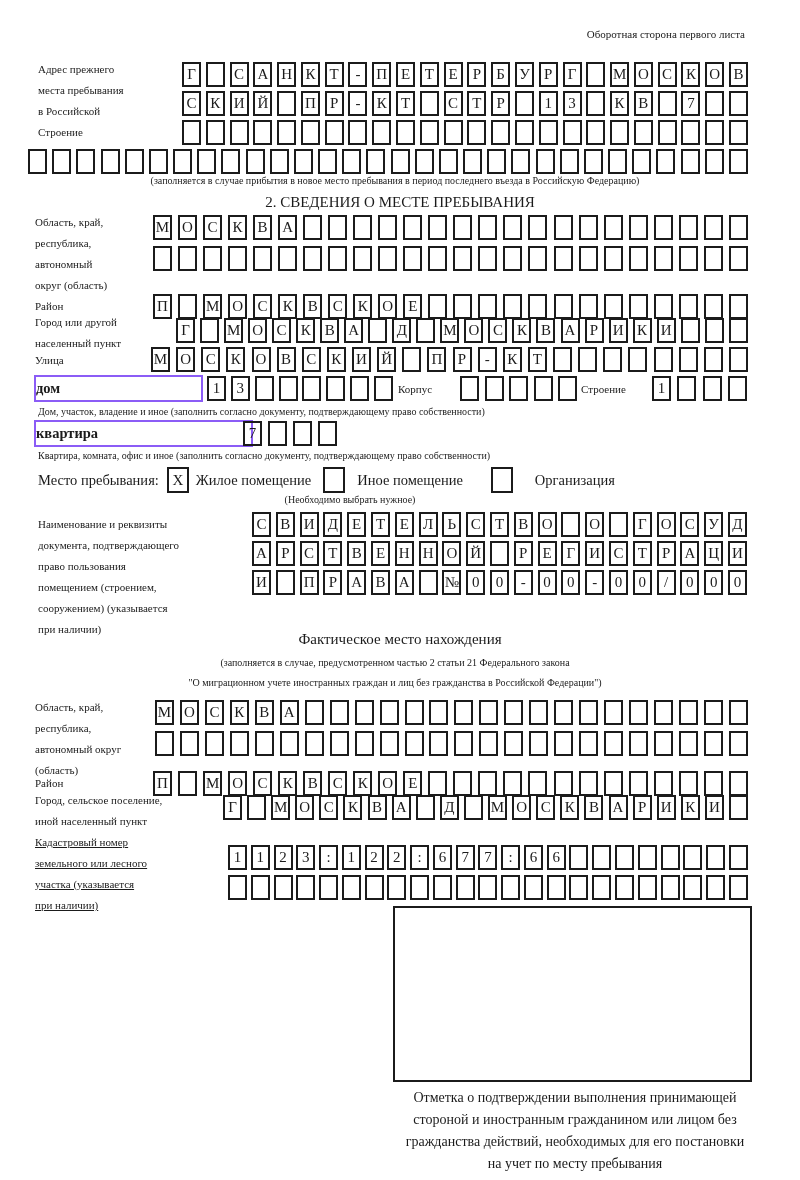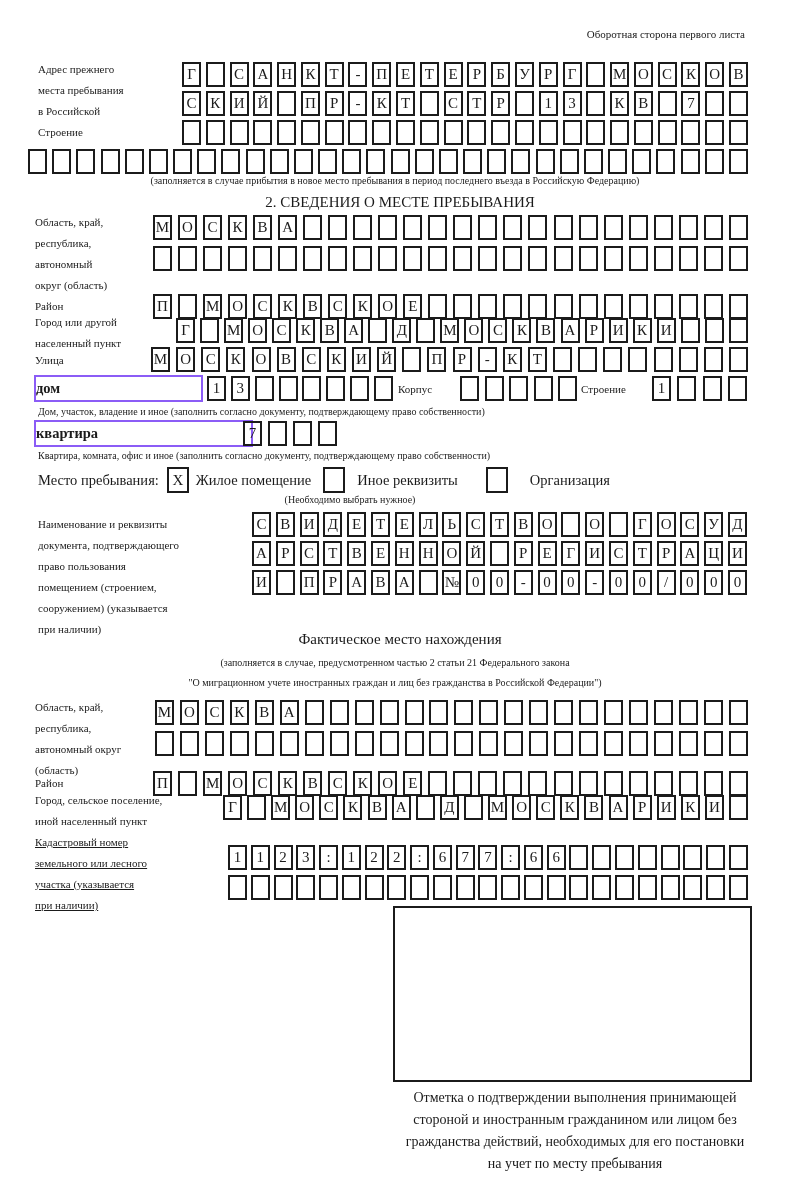--- a/index.html
+++ b/index.html
@@ -338,21 +338,21 @@
       <span class="cbox"></span>
       <span class="cbox"></span>
     </div>
   <div class="abs cap" style="left:38px; top:450px;">Квартира, комната, офис и иное (заполнить согласно документу, подтверждающему право собственности)</div>
 
   <div class="abs stayrow" style="left:38px; top:467px;">
     <span>Место пребывания:</span>
     <span class="chk" style="margin-left:8px;">X</span>
     <span style="margin-left:7px;">Жилое помещение</span>
     <span class="chk" style="margin-left:12px;"></span>
-    <span style="margin-left:12px;">Иное реквизиты</span>
+    <span style="margin-left:12px;">Иное помещение</span>
     <span class="chk" style="margin-left:28px;"></span>
     <span style="margin-left:22px;">Организация</span>
   </div>
   <div class="abs cap center" style="left:190px; top:494px; width:320px;">(Необходимо выбрать нужное)</div>
 
   <div class="abs lbl" style="left:38px; top:514px;">
     <div>Наименование и реквизиты</div>
     <div>документа, подтверждающего</div>
     <div>право пользования</div>
     <div>помещением (строением,</div>

